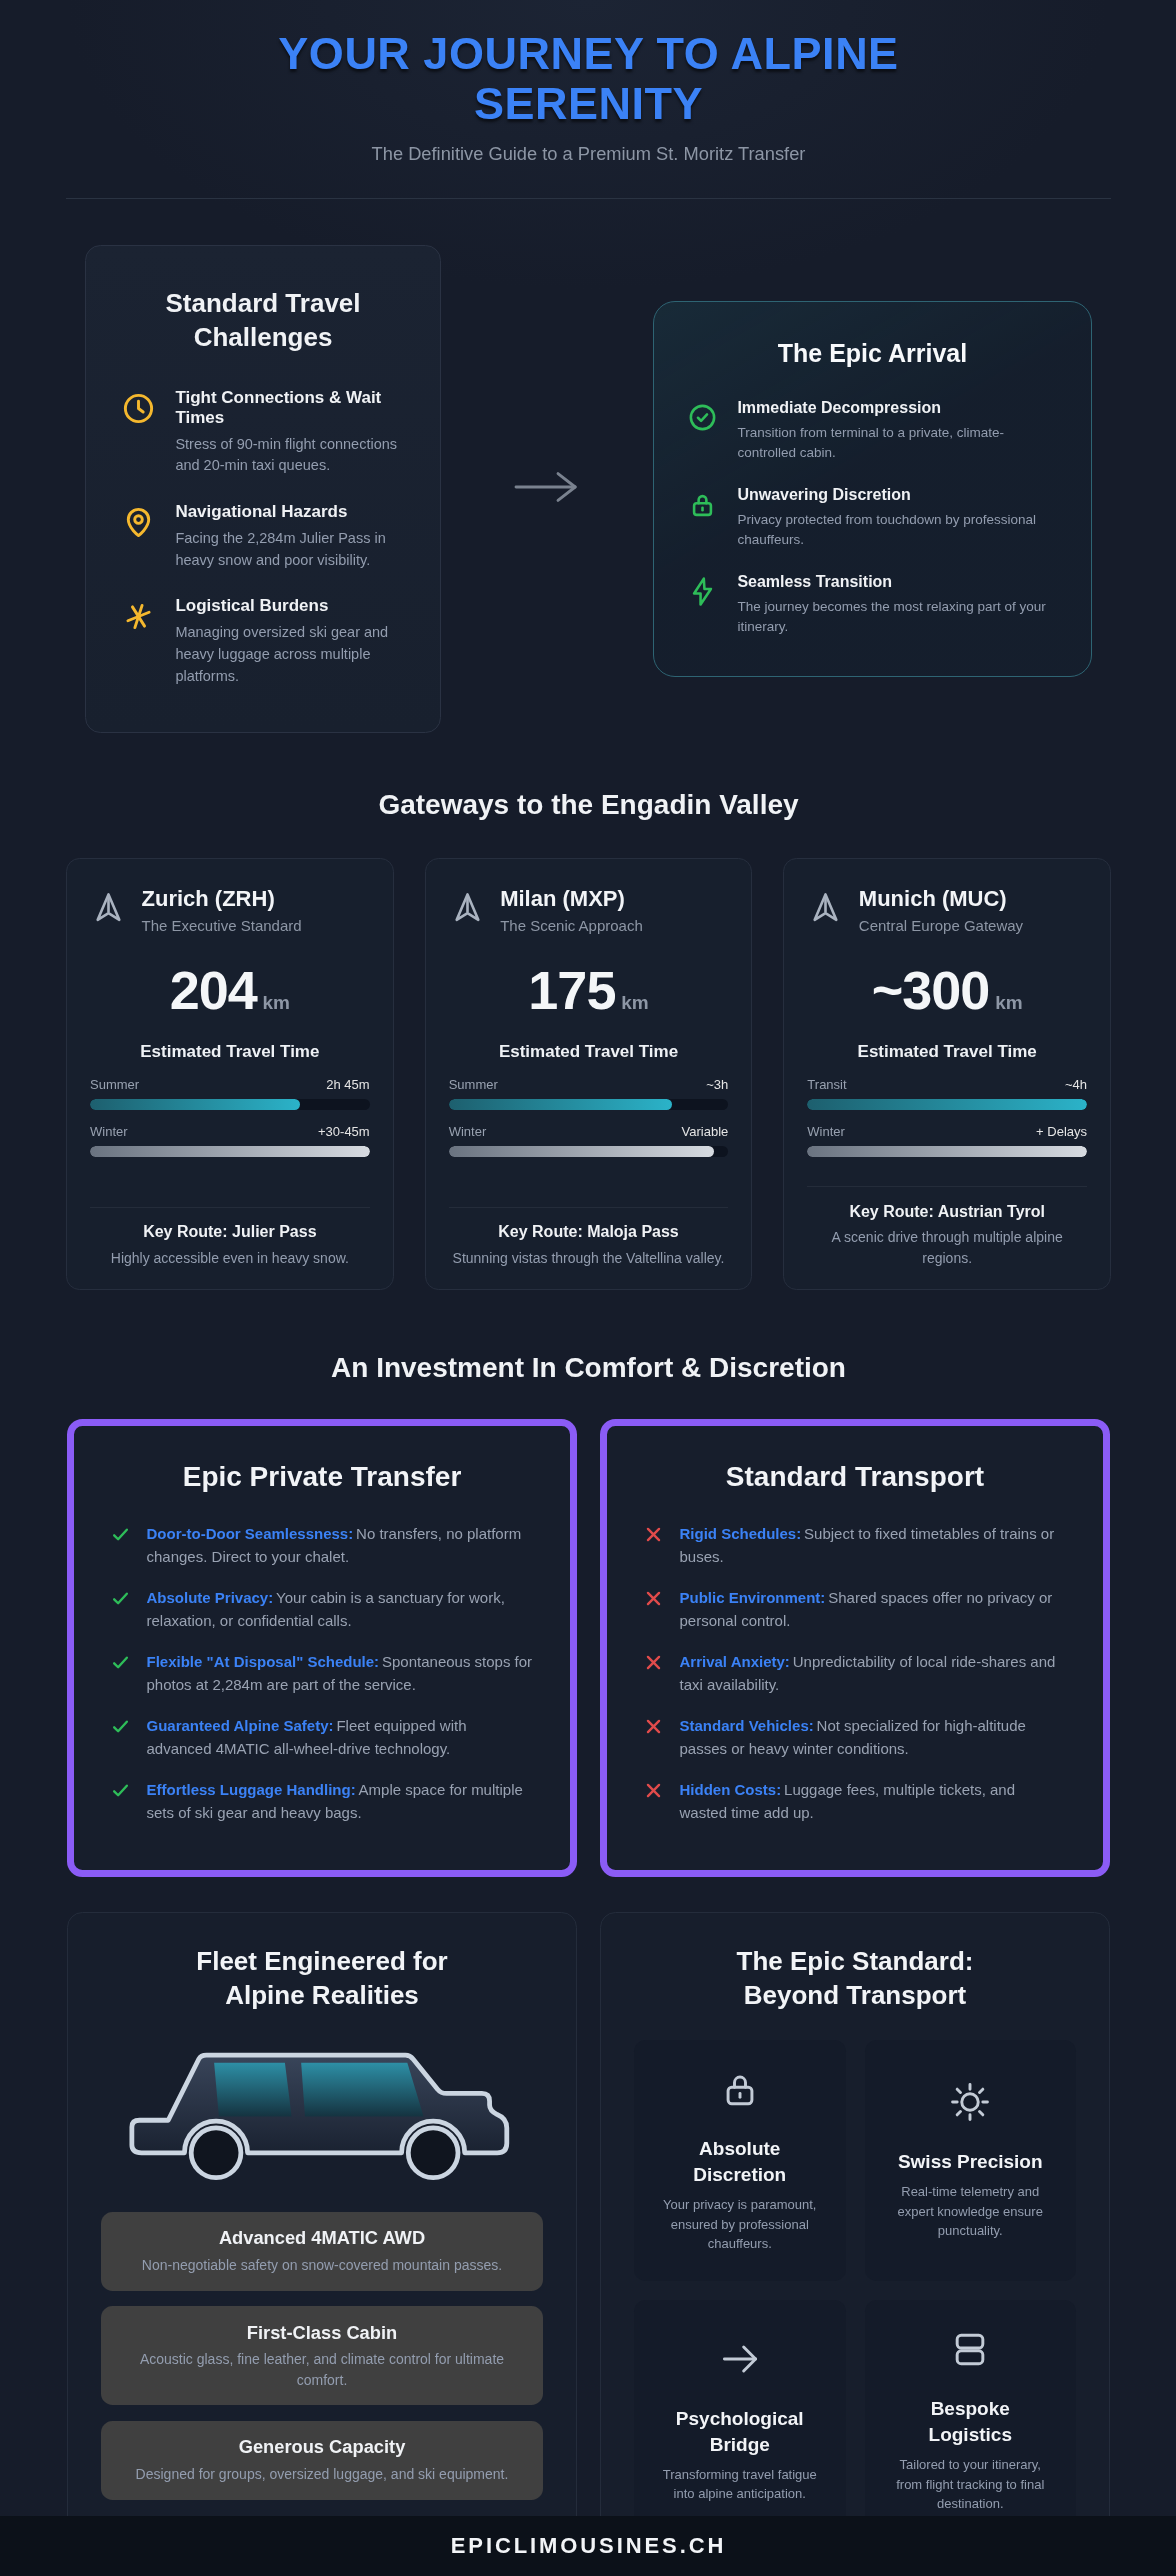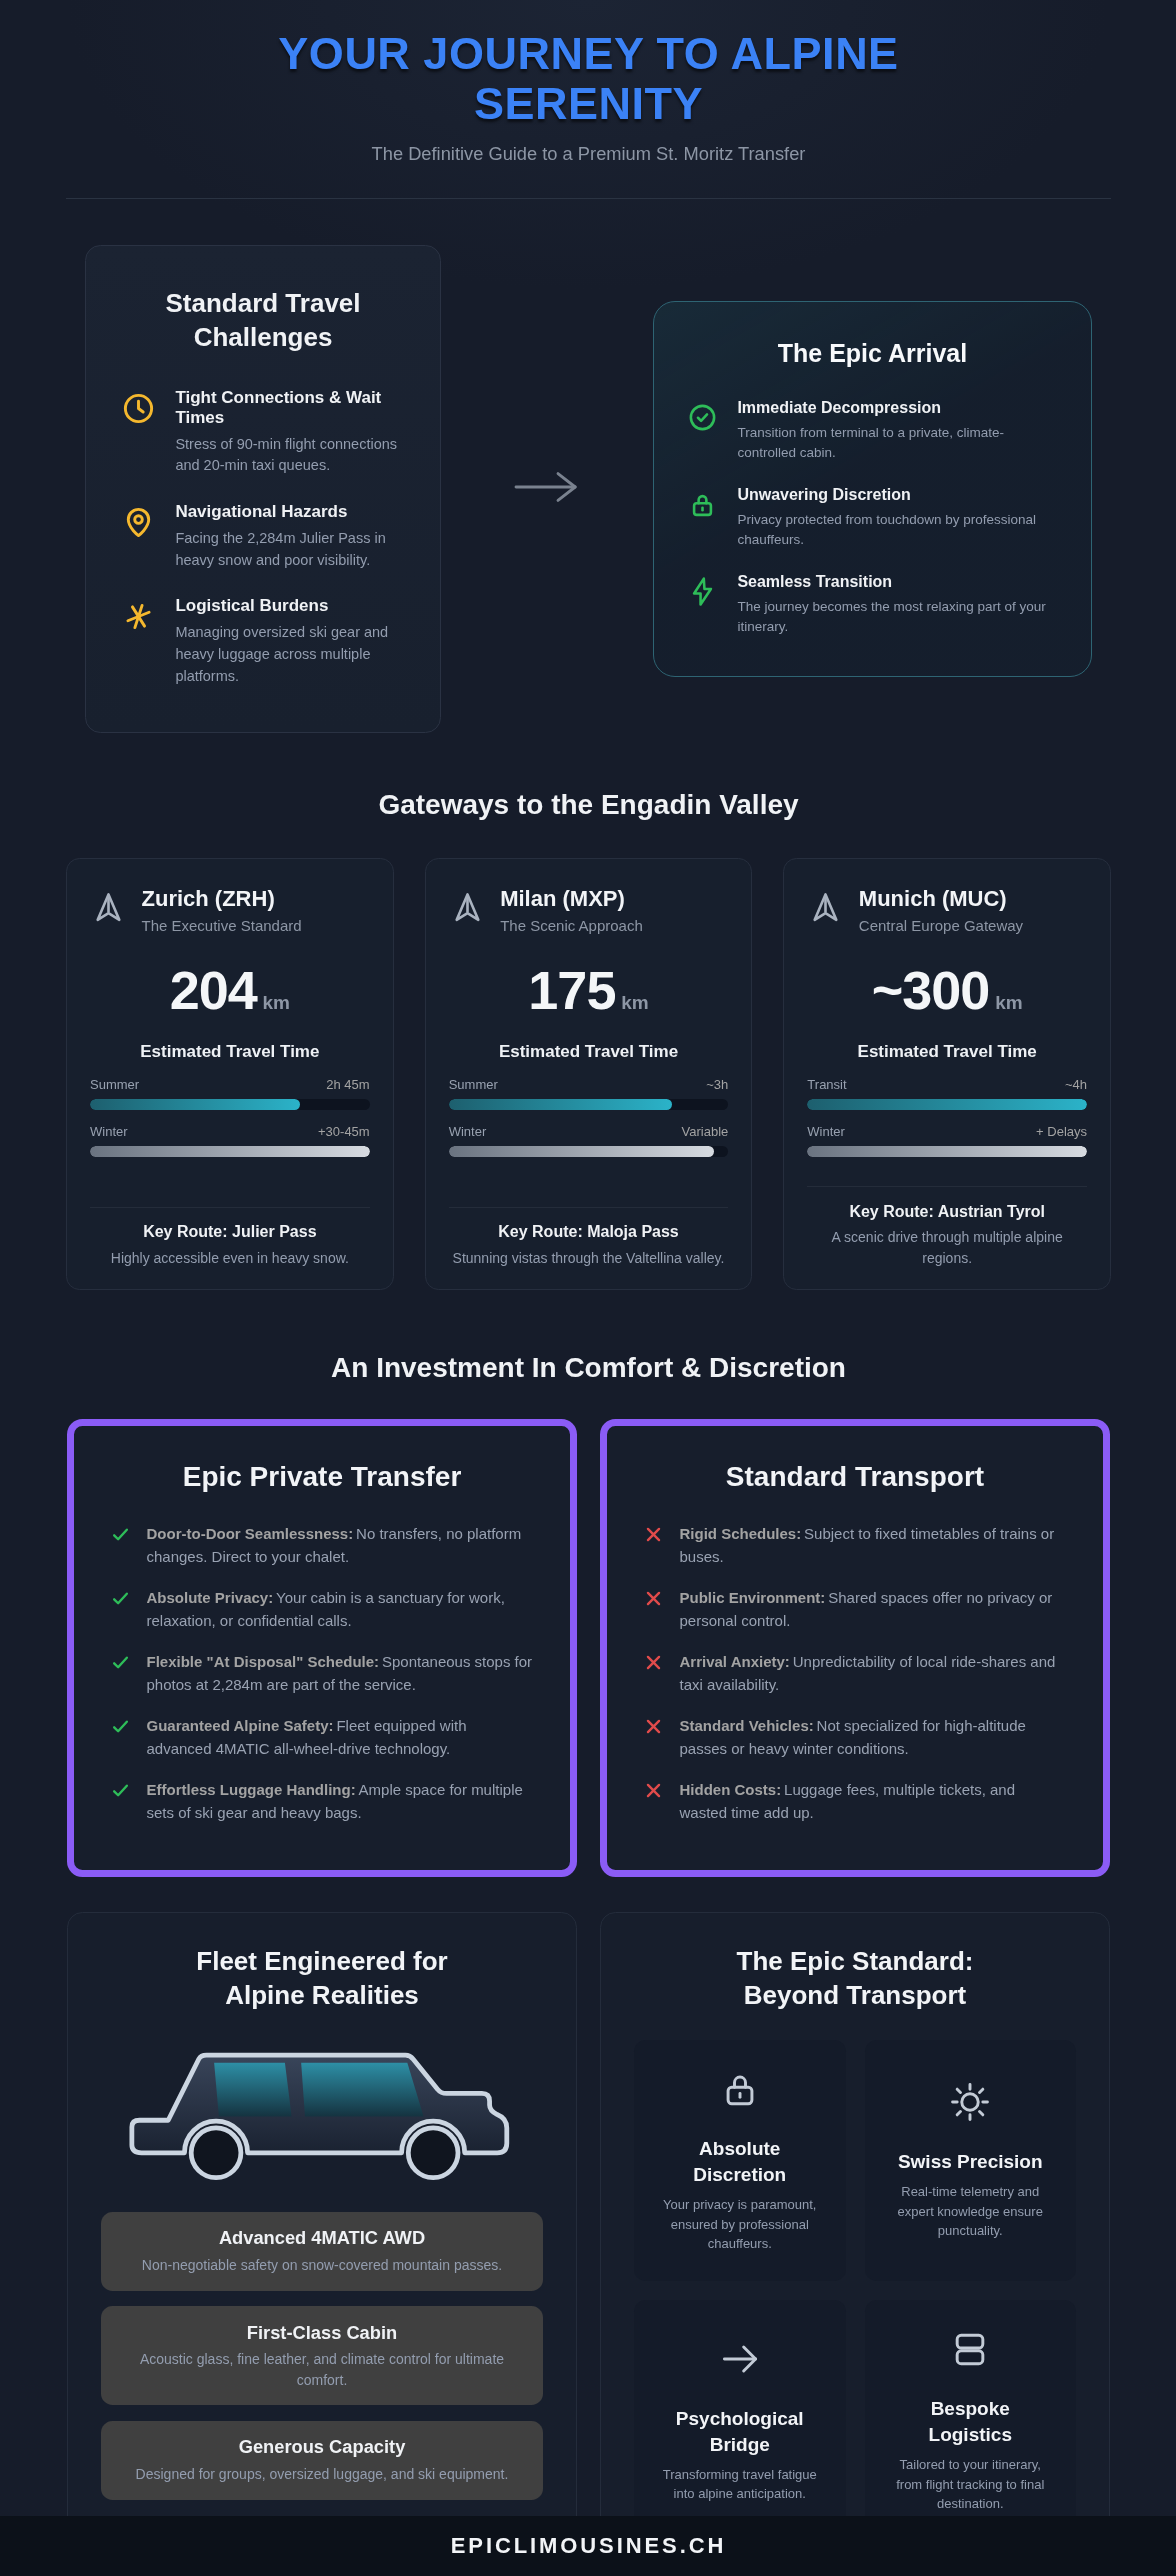--- a/index.html
+++ b/index.html
@@ -49,37 +49,37 @@
   .gw-head { display:flex; gap:14.5px; align-items:center; }
   .gw-head .ico { flex:none; }
   .gw-name { font-size:22px; font-weight:bold; color:#f2f4f7; line-height:1.2; }
   .gw-tag { font-size:15px; color:#8d96a5; margin-top:4.8px; }
   .gw-dist { text-align:center; margin:25px 0 21px; }
   .gw-dist .num { font-size:54px; font-weight:bold; color:#f4f6f8; letter-spacing:-1px; }
   .gw-dist .unit { font-size:19px; font-weight:bold; color:#8d96a5; margin-left:5.8px; }
   .gw-ett { text-align:center; font-size:17px; font-weight:bold; color:#eef1f5; margin-bottom:15.4px; }
   .bar-row { margin-bottom:13.5px; }
   .bar-labels { display:flex; justify-content:space-between; font-size:13px; color:#98a1b0; margin-bottom:6.8px; }
-  .bar-labels .val { color:#a3a3a3; }
+  .bar-labels .val { color:#e5e5e5; }
   .track { height:11.6px; border-radius:5.8px; background:#0d131f; overflow:hidden; }
   .fill { height:100%; border-radius:5.8px; }
   .fill.teal { background:linear-gradient(90deg,#1d5f6e,#2bb3c9); }
   .fill.gray { background:linear-gradient(90deg,#6a7380,#d7dbe1); }
   .gw-spacer { flex:1; }
   .gw-div { border-top:1px solid #242c3a; margin:15.4px 0 15.4px; }
   .route-t { text-align:center; font-weight:bold; font-size:16px; color:#f0f2f5; margin-bottom:6.8px; }
   .route-d { text-align:center; font-size:14px; color:#939daf; line-height:1.45; }
 
   
   .cmp-row { display:flex; gap:23px; margin:35px 67px 0; align-items:stretch; }
   .cmp-card { flex:1; background:#171e2c; border:7px solid #8b5cf6; border-radius:15.4px; padding:35px 37px 28px; }
   .cmp-card h2 { text-align:center; font-size:28px; margin:0 0 29px; color:#f2f4f7; }
   .cmp-item { display:flex; gap:14.5px; margin-bottom:17.4px; font-size:15px; line-height:1.55; color:#99a2b2; }
   .cmp-item .mark { flex:none; width:21px; padding-top:2.9px; }
-  .cmp-item b { color:#a3a3a3; margin-right:2.9px; }
+  .cmp-item b { color:#3b82f6; margin-right:2.9px; }
 
   
   .sec4 { display:flex; gap:23px; margin:35px 67px 0; align-items:stretch; }
   .big-card { flex:1; background:#171e2c; border:1px solid #242c3b; border-radius:15.4px; padding:29px 33px 23px; }
   .big-card h2 { text-align:center; font-size:26px; line-height:1.3; margin:3.9px 0 11.6px; color:#f2f4f7; }
   .car-wrap { margin:25px 5.8px 21px; }
   .car-wrap svg { width:100%; height:auto; display:block; }
   .feature { background:#404040; border-radius:11.6px; padding:15.4px 25px; text-align:center; margin-bottom:15.4px; }
   .feature h3 { font-size:18.3px; margin:0 0 5.8px; color:#f0f2f5; }
   .feature p { font-size:14px; color:#939daf; margin:0; line-height:1.45; }

